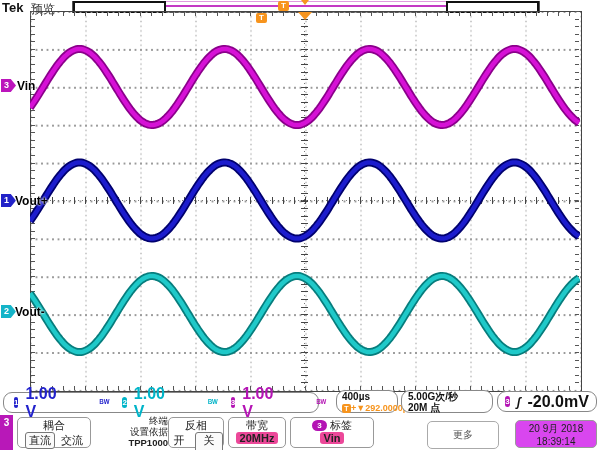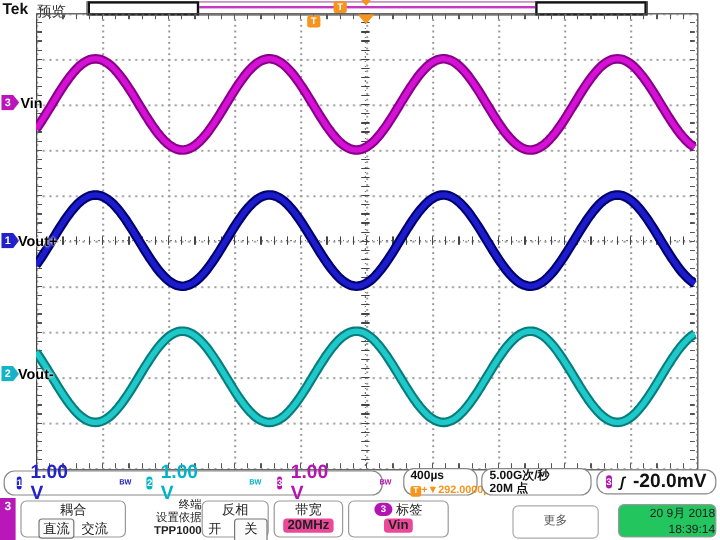--- a/index.html
+++ b/index.html
@@ -62,21 +62,21 @@
   .mbox{border:1px solid #999;border-radius:5px;background:#fff;box-sizing:border-box;
     font-size:11px;color:#222;text-align:center;}
   .mtitle{font-size:11px;line-height:14px;}
   .mrow{display:flex;justify-content:center;gap:6px;align-items:center;font-size:11px;}
   .selbtn{border:1px solid #777;border-radius:3px;padding:0 3px;background:#fafafa;}
   .chip{background:#ec4899;border-radius:3px;padding:0 4px;font-weight:bold;}
   .term{font-size:9.5px;line-height:11px;color:#222;text-align:center;}
   .morebtn{left:427px;top:421px;width:70px;height:26px;border:1px solid #aaa;border-radius:5px;
     background:#fff;font-size:10px;color:#555;text-align:center;line-height:26px;}
   .datebox{left:515px;top:420px;width:82px;height:28px;border:1px solid #999;border-radius:5px;
-    background:#22c55e;font-size:10px;color:#222;text-align:right;line-height:13px;box-sizing:border-box;padding-top:1px;}
+    background:#d946ef;font-size:10px;color:#222;text-align:center;line-height:13px;box-sizing:border-box;padding-top:1px;}
   .watermark{left:402px;top:423px;font-size:20px;font-weight:bold;color:#8bca8b;opacity:0.82;
     letter-spacing:0.5px;z-index:50;}
   .flexrow{display:flex;align-items:center;}
 </style>
 </head>
 <body>
 
 <div id="screen">
 
   <span class="abs brand">Tek</span>
@@ -142,21 +142,21 @@
   </div>
 
   <div class="abs rbox flexrow" style="left:497px;top:391px;width:100px;height:21px;padding:0 8px;gap:7px;justify-content:center;">
     <span class="badge" style="background:#b414b4;">3</span>
     <span style="font-size:12px;font-weight:bold;color:#111;font-style:italic;">ʃ</span>
     <span class="chread" style="color:#111;">-20.0mV</span>
   </div>
 
   <div class="abs chtab">3</div>
 
-  <div class="abs mbox" style="left:17px;top:417px;width:88px;height:31px;">
+  <div class="abs mbox" style="left:17px;top:417px;width:74px;height:31px;">
     <div class="mtitle">耦合</div>
     <div class="mrow">
       <span class="selbtn">直流</span>
       <span>交流</span>
     </div>
   </div>
 
   <div class="abs term" style="left:106px;top:415px;width:62px;text-align:right;">
     <div>终端</div>
     <div>设置依据</div>

